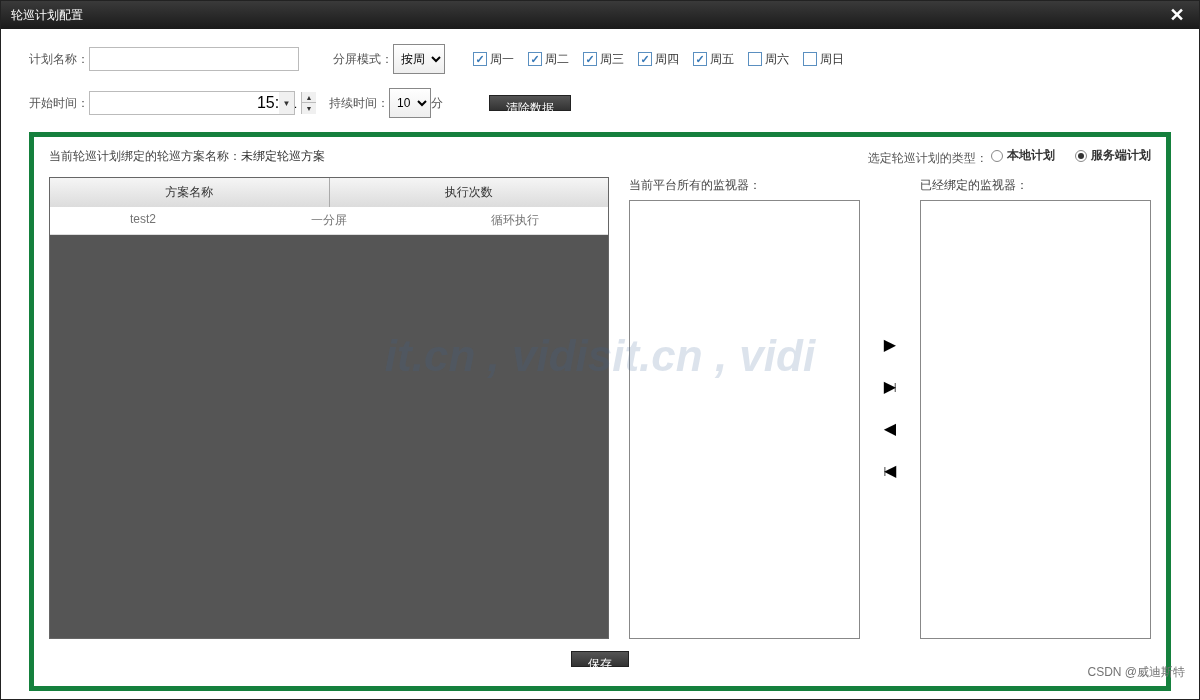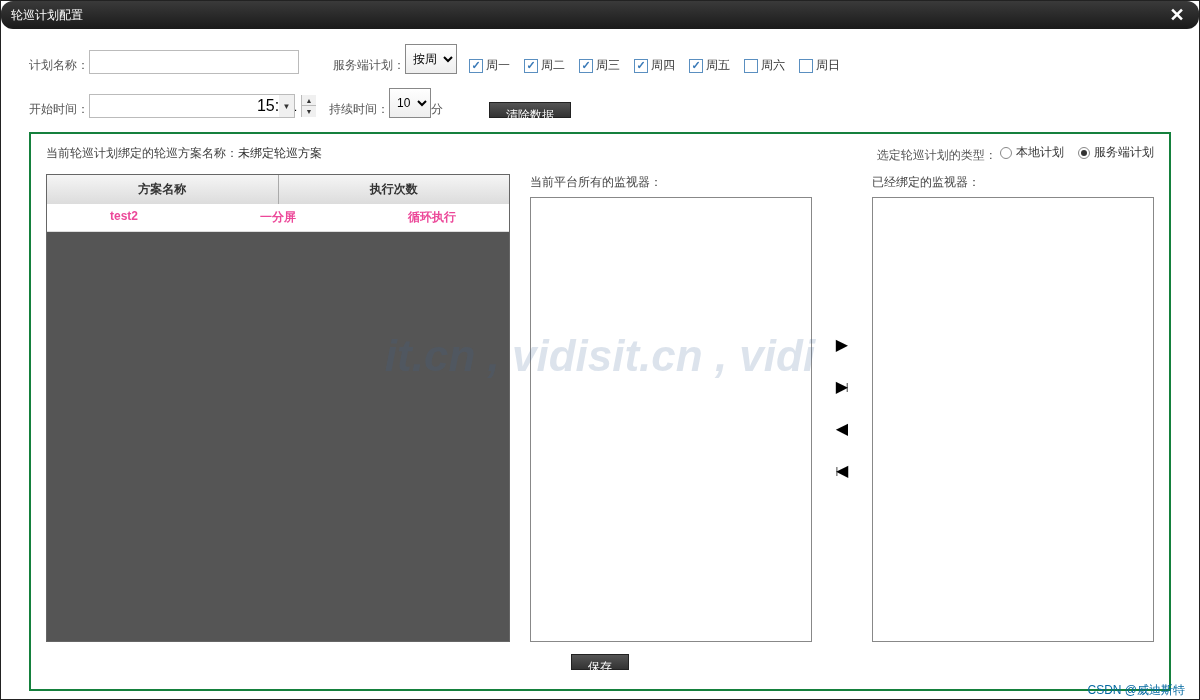--- a/index.html
+++ b/index.html
@@ -1,83 +1,83 @@
 <!DOCTYPE html>
 <html><head>
   <meta charset="utf-8">
   <style>
     * { box-sizing: border-box; margin: 0; padding: 0; }
     body { font-family: "Microsoft YaHei", Arial, sans-serif; font-size: 12px; background: #fff; color: #333; }
     .dialog { width: 1200px; height: 700px; display: flex; flex-direction: column; border: 1px solid #222; position: relative; }
-    .titlebar { background: linear-gradient(#3a3a3a, #1a1a1a); color: #fff; height: 28px; display: flex; align-items: center; padding: 0 10px; justify-content: space-between; border-radius: 12px; }
+    .titlebar { background: linear-gradient(#3a3a3a, #1a1a1a); color: #fff; height: 28px; display: flex; align-items: center; padding: 0 10px; justify-content: space-between; }
     .titlebar .title { font-size: 12px; }
     .close-x { color: #fff; font-size: 18px; cursor: pointer; width: 24px; text-align: center; font-weight: bold; }
     .body { flex: 1; padding: 15px 28px 8px 28px; display: flex; flex-direction: column; }
     .top-form { display: flex; flex-direction: column; gap: 14px; margin-bottom: 14px; }
-    .form-row { display: flex; align-items: flex-end; }
+    .form-row { display: flex; align-items: center; }
     .label { color: #555; }
     .input-text { border: 1px solid #bbb; height: 24px; padding: 0 5px; font-size: 12px; }
     .plan-name-input { width: 210px; }
     .time-wrap { border: 1px solid #bbb; display: inline-flex; align-items: center; width: 190px; height: 24px; }
     .time-wrap input { border: none; flex: 1; text-align: right; padding-right: 4px; height: 100%; font-size: 16px; outline: none; }
     .spinner { display: flex; flex-direction: column; border-left: 1px solid #bbb; }
     .spinner span { width: 14px; height: 11px; font-size: 7px; text-align: center; line-height: 11px; cursor: pointer; background: #f0f0f0; }
     .spinner span:first-child { border-bottom: 1px solid #bbb; }
     .dropdown-btn { border: 1px solid #bbb; border-left: none; width: 16px; height: 24px; background: #f0f0f0; font-size: 8px; text-align: center; line-height: 24px; cursor: pointer; }
     .select { border: 1px solid #888; height: 30px; padding: 0 3px; font-size: 12px; background: linear-gradient(#fff,#eee); }
-    .chk-group { display: inline-flex; align-items: center; gap: 14px; margin-left: 12px; }
+    .chk-group { display: inline-flex; align-items: center; gap: 14px; margin-left: 28px; }
     .chk { display: inline-flex; align-items: center; gap: 3px; }
     .chk-box { width: 14px; height: 14px; border: 1px solid #5a8fc0; display: inline-flex; align-items: center; justify-content: center; font-size: 11px; color: #3a7ab8; background: #fff; }
     .chk-box.checked::after { content: "✓"; font-weight: bold; }
     .btn-dark { background: linear-gradient(#555,#333); color: #fff; border: 1px solid #222; padding: 4px 16px; cursor: pointer; font-size: 12px; height: 16px; }
-    .main-panel { flex: 1; border: 2px solid #15803d; padding: 10px 15px 15px 15px; display: flex; flex-direction: column; background: #fff; }
+    .main-panel { flex: 1; border: 5px solid #15803d; padding: 10px 15px 15px 15px; display: flex; flex-direction: column; background: #fff; }
     .panel-top-row { display: flex; justify-content: space-between; margin-bottom: 10px; align-items: center; flex-wrap: wrap; }
     .binding-label { color: #444; }
-    .radio-group { display: inline-flex; gap: 14px; align-items: flex-end; }
+    .radio-group { display: inline-flex; gap: 20px; align-items: flex-end; font-weight: bold; }
     .radio-item { display: inline-flex; align-items: center; gap: 4px; }
     .radio-dot { width: 12px; height: 12px; border-radius: 50%; border: 1px solid #888; display: inline-flex; align-items: center; justify-content: center; }
     .radio-dot.selected::after { content: ""; width: 6px; height: 6px; border-radius: 50%; background: #333; }
     .split-area { flex: 1; display: flex; gap: 20px; }
-    .left-table-area { width: 464px; display: flex; flex-direction: column; font-weight: bold; }
+    .left-table-area { width: 560px; display: flex; flex-direction: column; }
     .table-wrap { flex: 1; border: 1px solid #666; background: #555; display: flex; flex-direction: column; }
     .thead { display: flex; background: linear-gradient(#f5f5f5,#dcdcdc); }
     .th { flex: 1; text-align: center; padding: 6px 4px; border-right: 1px solid #aaa; color: #333; }
     .th:last-child { border-right: none; }
     .tbody { flex: 1; background: #555; overflow: auto; }
     .trow { display: flex; background: #fff; border-bottom: 1px solid #ddd; }
-    .td { flex: 1; text-align: center; padding: 5px 4px; color: #ec4899; }
+    .td { flex: 1; text-align: center; padding: 5px 4px; color: #737373; }
     .right-area { flex: 1; display: flex; gap: 10px; }
     .list-col { flex: 1; display: flex; flex-direction: column; }
     .list-label { margin-bottom: 6px; color: #444; }
     .list-box { flex: 1; border: 1px solid #888; background: #fff; }
     .transfer-col { width: 40px; display: flex; flex-direction: column; justify-content: center; align-items: center; gap: 24px; }
     .xfer-btn { width: 20px; height: 18px; display: flex; align-items: center; justify-content: center; font-size: 16px; color: #000; cursor: pointer; }
     .save-row { text-align: center; padding-top: 12px; }
     .watermark { position: absolute; color: rgba(60,100,150,0.18); font-size: 44px; font-style: italic; font-weight: bold; pointer-events: none; white-space: nowrap; top: 330px; width: 100%; text-align: center; }
-    .csdn { position: absolute; bottom: 0; right: 14px; color: #0369a1; font-size: 12px; }
+    .csdn { position: absolute; bottom: 18px; right: 14px; color: #737373; font-size: 12px; }
   </style>
 </head>
 <body>
 
 <div class="dialog">
 
   <div class="titlebar">
     <span class="title">轮巡计划配置</span>
     <span class="close-x">✕</span>
   </div>
 
   <div class="body">
 
     <div class="top-form">
 
       <div class="form-row">
         <span class="label">计划名称：</span>
         <input class="input-text plan-name-input" value="" style="">
         <span style="width:34px;"></span>
-        <span class="label">服务端计划：</span>
+        <span class="label">分屏模式：</span>
         <select class="select">
           <option>按周</option>
         </select>
         <div class="chk-group" id="weekday-group">
             <span class="chk">
               <span class="chk-box checked"></span>
               <span>周一</span>
             </span>
             <span class="chk">
               <span class="chk-box checked"></span>

